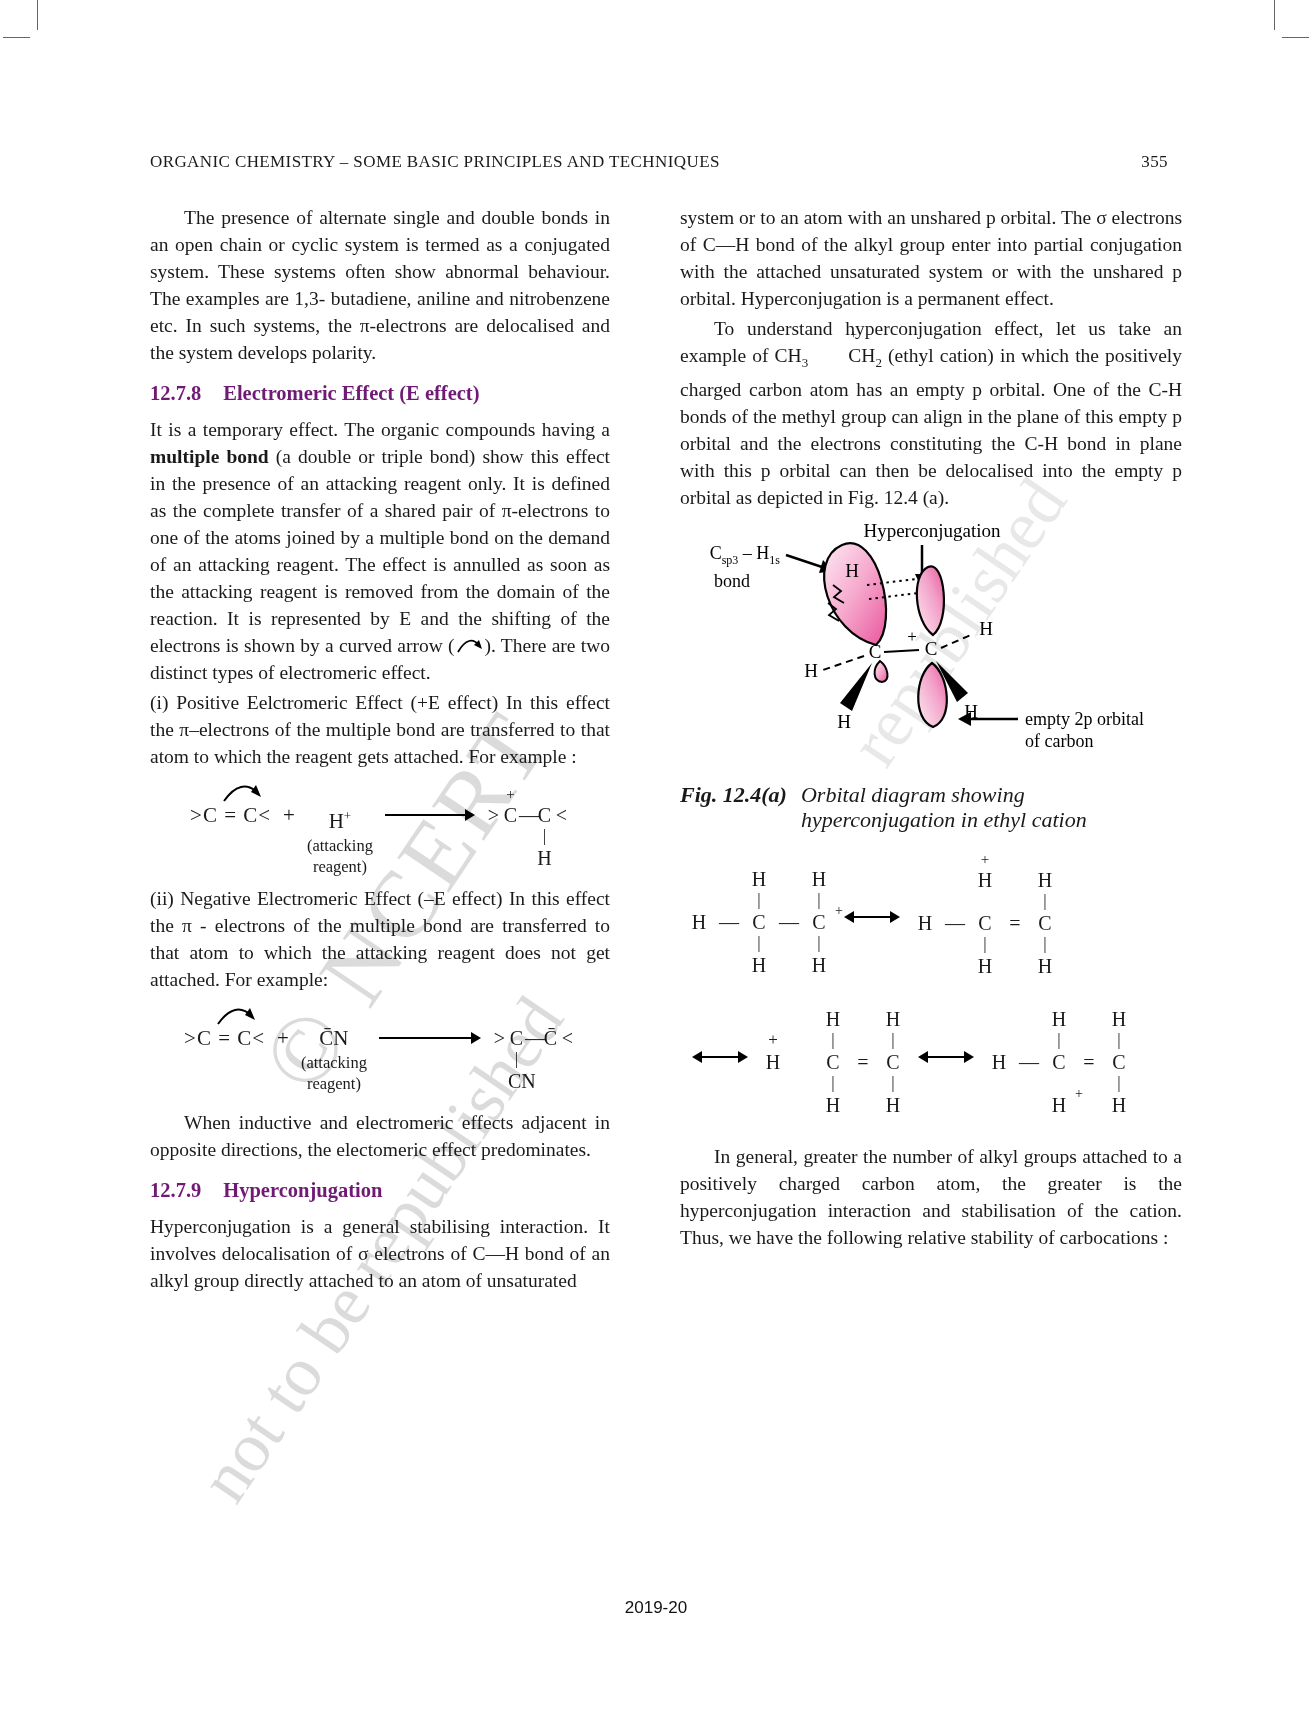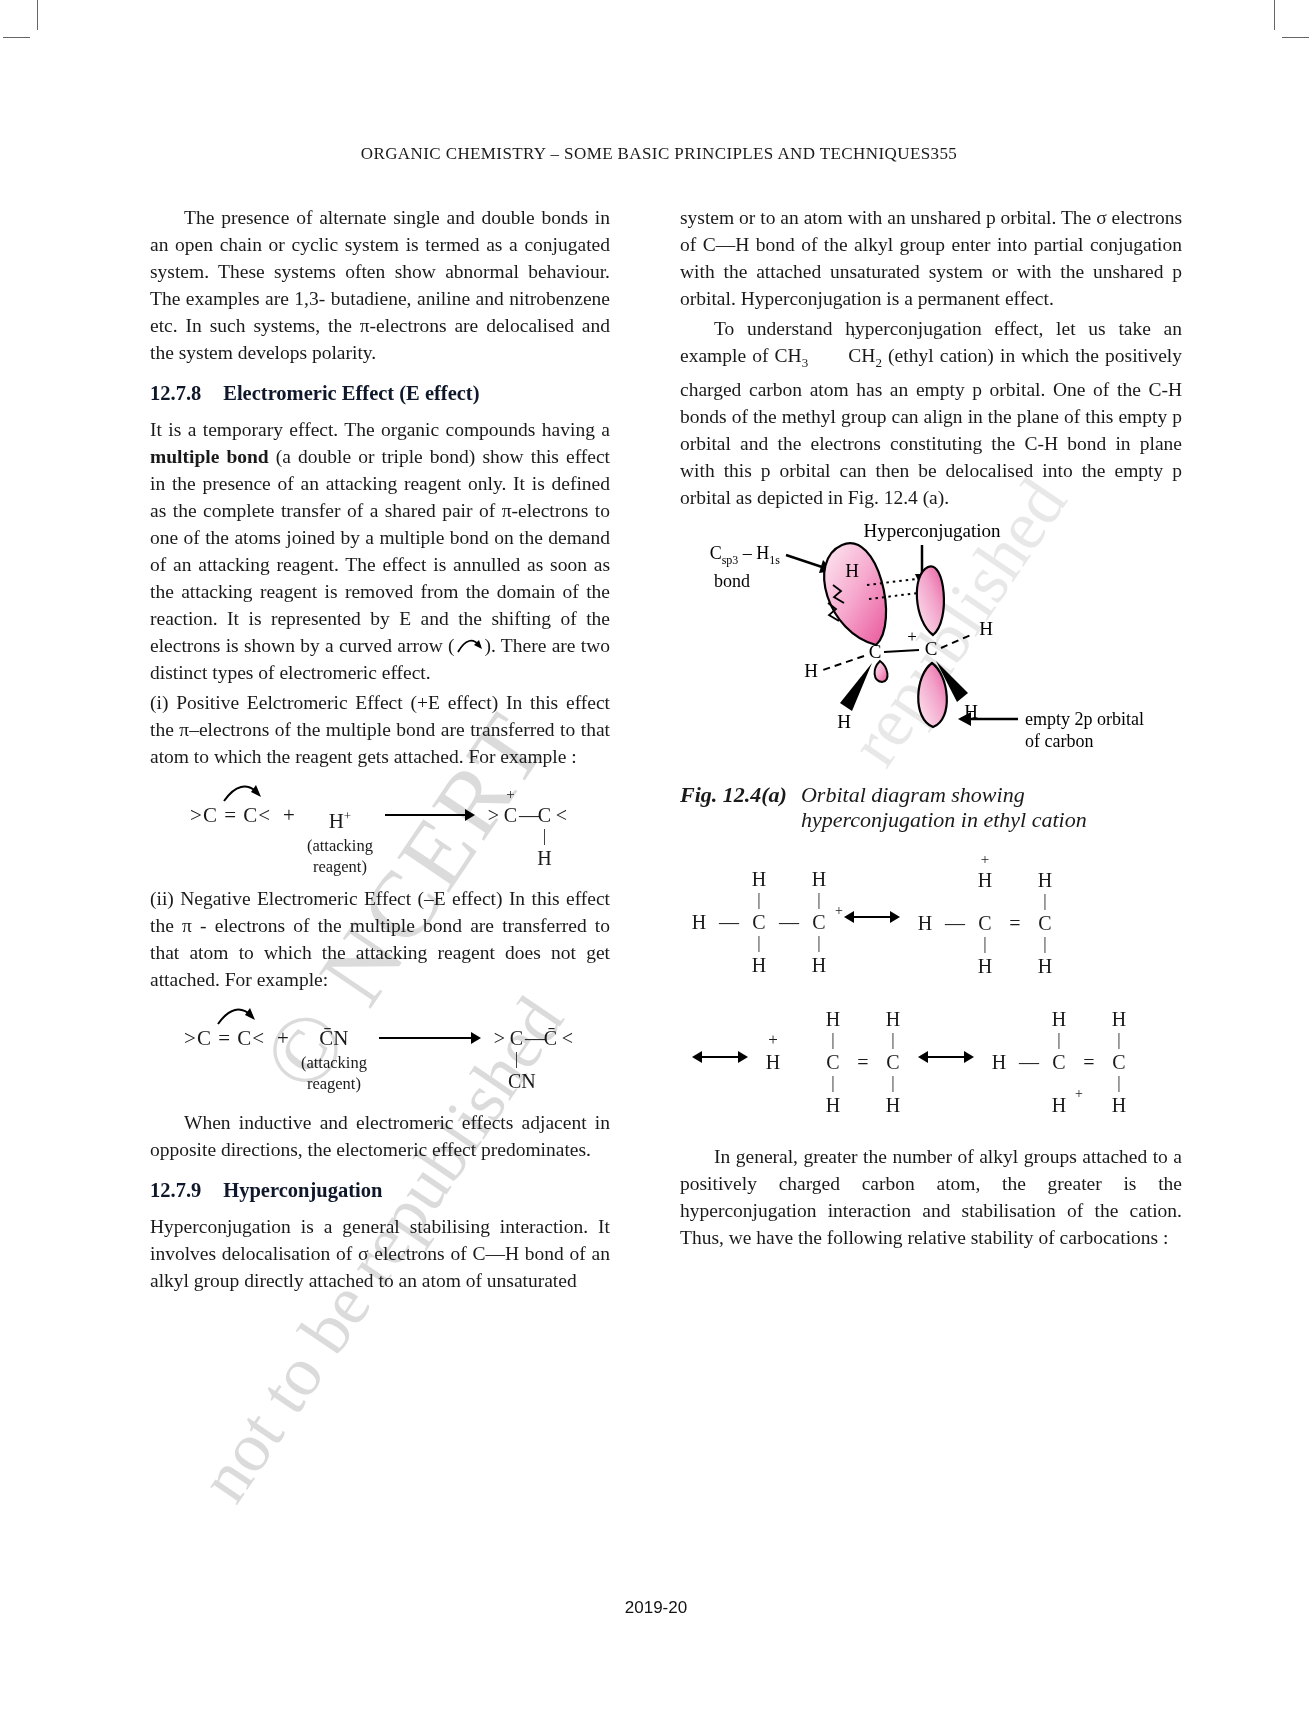--- a/index.html
+++ b/index.html
@@ -7,29 +7,29 @@
         font-family:"Liberation Serif",serif;color:#1a1a1a;}
   
   .crop{position:absolute;background:#666;}
   
   .wm{position:absolute;z-index:0;white-space:nowrap;font-family:"Liberation Serif",serif;
       color:rgba(150,150,150,.34);transform:rotate(-56deg);transform-origin:left bottom;}
   #wm1{left:330px;top:1000px;font-size:95px;letter-spacing:4px;}
   #wm2{left:250px;top:1436px;font-size:70px;}
   #wm3{left:900px;top:700px;font-size:70px;color:rgba(150,150,150,.22);}
   
-  #hdr{position:absolute;top:144px;left:150px;width:1018px;display:flex;z-index:2;
-       justify-content:center;font-size:17px;letter-spacing:.4px;}
+  #hdr{position:absolute;top:152px;left:150px;width:1018px;display:flex;z-index:2;
+       justify-content:space-between;font-size:17px;letter-spacing:.4px;}
   
   .col{position:absolute;top:204px;z-index:2;font-size:19.5px;line-height:27px;text-align:justify;}
   #colL{left:150px;width:460px;}
   #colR{left:680px;width:502px;}
   p{margin:0 0 3px 0;}
   .indent{text-indent:34px;}
-  .heading{color:#0f172a;font-weight:bold;font-size:20.5px;margin:14px 0 9px 0;text-align:left;}
+  .heading{color:#701a75;font-weight:bold;font-size:20.5px;margin:14px 0 9px 0;text-align:left;}
   .heading .hnum{margin-right:22px;}
   sub{font-size:13px;}
   sup{font-size:13px;}
   
   .cab{position:relative;display:inline-block;}
   .cab .abs-plus{position:absolute;top:-13px;left:2px;font-size:12px;line-height:12px;}
   
   .equation{display:flex;justify-content:center;align-items:flex-start;gap:12px;
             margin:16px 0 8px 0;font-size:21px;line-height:27px;text-align:left;}
   .reactant{position:relative;padding-top:16px;letter-spacing:1px;white-space:nowrap;}

